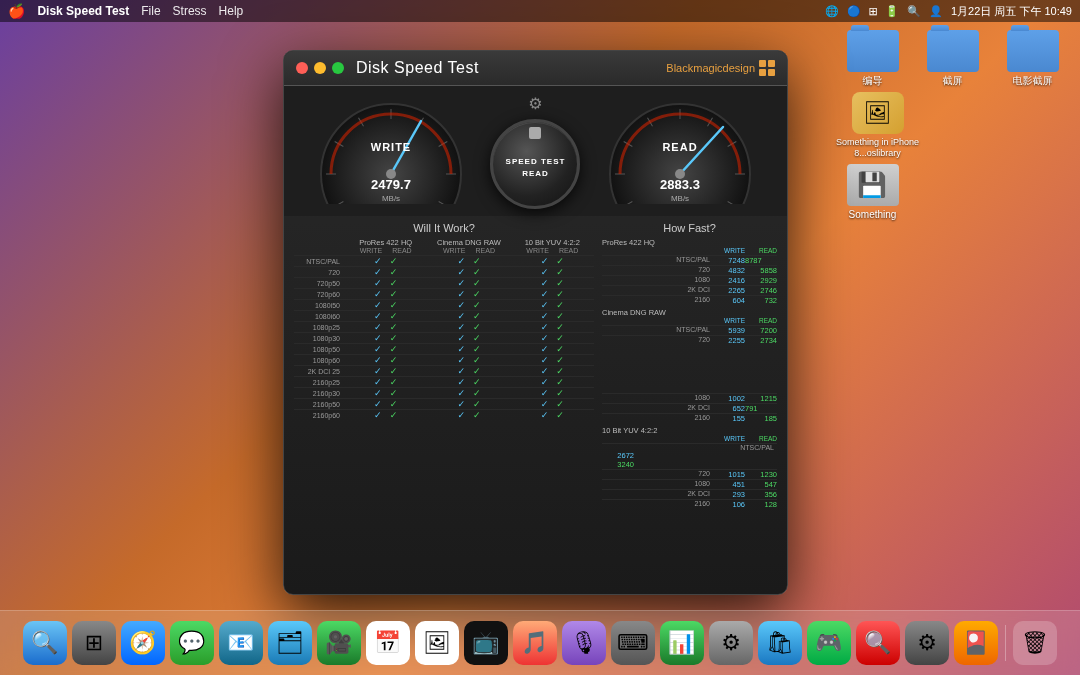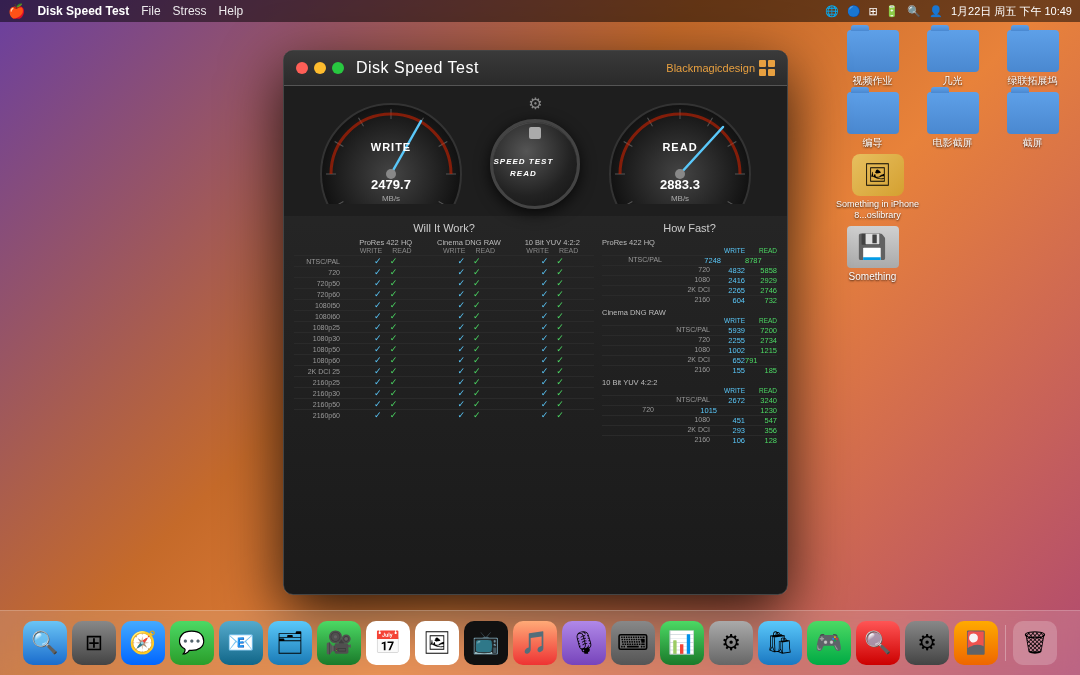--- a/index.html
+++ b/index.html
@@ -150,26 +150,25 @@
 
     
     .center-btn {
       width: 90px;
       height: 90px;
       border-radius: 50%;
       background: radial-gradient(circle at 40% 35%, #555 0%, #222 60%, #111 100%);
       border: 3px solid #444;
       display: flex;
       flex-direction: column;
-      align-items: flex-start;
+      align-items: center;
       justify-content: center;
       cursor: pointer;
       box-shadow: 0 4px 15px rgba(0,0,0,0.8), inset 0 1px 0 rgba(255,255,255,0.1);
       position: relative;
-      font-style: italic;
     }
     .center-btn::before {
       content: '';
       position: absolute;
       top: 5px;
       left: 50%;
       transform: translateX(-50%);
       width: 12px;
       height: 12px;
       background: #aaa;
@@ -270,43 +269,29 @@
     <span>🔍</span>
     <span>👤</span>
     <span>1月22日 周五 下午 10:49</span>
   </div>
 </div>
 
 <div class="desktop-icons">
   <div class="desktop-row">
     <div class="desktop-icon">
       <div class="folder-icon"></div>
-      <span class="icon-label">视频作业</span>
+      <span class="icon-label">编导</span>
     </div>
     <div class="desktop-icon">
       <div class="folder-icon"></div>
-      <span class="icon-label">几光</span>
-    </div>
-    <div class="desktop-icon">
-      <div class="folder-icon"></div>
-      <span class="icon-label">绿联拓展坞</span>
-    </div>
-  </div>
-  <div class="desktop-row">
-    <div class="desktop-icon">
-      <div class="folder-icon"></div>
-      <span class="icon-label">编导</span>
+      <span class="icon-label">截屏</span>
     </div>
     <div class="desktop-icon">
       <div class="folder-icon"></div>
       <span class="icon-label">电影截屏</span>
-    </div>
-    <div class="desktop-icon">
-      <div class="folder-icon"></div>
-      <span class="icon-label">截屏</span>
     </div>
   </div>
   <div class="desktop-row">
     <div class="desktop-icon" style="width:85px;">
       <div style="width:52px;height:42px;background:linear-gradient(135deg,#e8c060,#d4a030);border-radius:8px;display:flex;align-items:center;justify-content:center;font-size:22px;">🖼</div>
       <span class="icon-label" style="font-size:9px;">Something in iPhone 8...oslibrary</span>
     </div>
   </div>
   <div class="desktop-row">
     <div class="desktop-icon">
@@ -679,21 +664,21 @@
 
     <div class="how-fast">
       <div class="hf-header">How Fast?</div>
       <div id="how-fast-container">
           <div style="color: rgb(187, 187, 187); font-size: 7.5px; font-weight: 500; margin-top: 3px;">ProRes 422 HQ</div>
           <div style="display: flex; font-size: 6.5px; color: rgb(136, 136, 136); margin-bottom: 1px;">
             <span style="flex:1;text-align:right;padding-right:3px;"></span>
             <span style="width:32px;text-align:right;color:#5ac8fa;">WRITE</span>
             <span style="width:32px;text-align:right;color:#4cd964;">READ</span>
           </div>
-          <div style="display: flex; font-size: 7.5px; border-top: 1px solid rgb(42, 42, 42); gap: 24px;">
+          <div style="display: flex; font-size: 7.5px; border-top: 1px solid rgb(42, 42, 42);">
             <span style="flex:1;text-align:right;padding-right:3px;color:#999;font-size:7px;">NTSC/PAL</span>
             <span style="width:32px;text-align:right;color:#5ac8fa;">7248</span>
             <span style="width:32px;color:#4cd964;">8787</span>
           </div>
           <div style="display: flex; font-size: 7.5px; border-top: 1px solid rgb(42, 42, 42);">
             <span style="flex:1;text-align:right;padding-right:3px;color:#999;font-size:7px;">720</span>
             <span style="width:32px;text-align:right;color:#5ac8fa;">4832</span>
             <span style="width:32px;text-align:right;color:#4cd964;">5858</span>
           </div>
           <div style="display: flex; font-size: 7.5px; border-top: 1px solid rgb(42, 42, 42);">
@@ -720,47 +705,47 @@
           <div style="display: flex; font-size: 7.5px; border-top: 1px solid rgb(42, 42, 42);">
             <span style="flex:1;text-align:right;padding-right:3px;color:#999;font-size:7px;">NTSC/PAL</span>
             <span style="width:32px;text-align:right;color:#5ac8fa;">5939</span>
             <span style="width:32px;text-align:right;color:#4cd964;">7200</span>
           </div>
           <div style="display: flex; font-size: 7.5px; border-top: 1px solid rgb(42, 42, 42);">
             <span style="flex:1;text-align:right;padding-right:3px;color:#999;font-size:7px;">720</span>
             <span style="width:32px;text-align:right;color:#5ac8fa;">2255</span>
             <span style="width:32px;text-align:right;color:#4cd964;">2734</span>
           </div>
-          <div style="display: flex; font-size: 7.5px; border-top: 1px solid rgb(42, 42, 42);">
+          <div style="display: flex; font-size: 7.5px; border-top: 1px solid rgb(42, 42, 42); margin-top: 48px;">
             <span style="flex:1;text-align:right;padding-right:3px;color:#999;font-size:7px;">1080</span>
             <span style="width:32px;text-align:right;color:#5ac8fa;">1002</span>
             <span style="width:32px;text-align:right;color:#4cd964;">1215</span>
           </div>
           <div style="display: flex; font-size: 7.5px; border-top: 1px solid rgb(42, 42, 42);">
             <span style="flex:1;text-align:right;padding-right:3px;color:#999;font-size:7px;">2K DCI</span>
             <span style="width:32px;text-align:right;color:#5ac8fa;">652</span>
             <span style="width:32px;color:#4cd964;">791</span>
           </div>
           <div style="display: flex; font-size: 7.5px; border-top: 1px solid rgb(42, 42, 42);">
             <span style="flex:1;text-align:right;padding-right:3px;color:#999;font-size:7px;">2160</span>
             <span style="width:32px;text-align:right;color:#5ac8fa;">155</span>
             <span style="width:32px;text-align:right;color:#4cd964;">185</span>
           </div>
           <div style="color: rgb(187, 187, 187); font-size: 7.5px; font-weight: 500; margin-top: 3px;">10 Bit YUV 4:2:2</div>
           <div style="display: flex; font-size: 6.5px; color: rgb(136, 136, 136); margin-bottom: 1px;">
             <span style="flex:1;text-align:right;padding-right:3px;"></span>
             <span style="width:32px;text-align:right;color:#5ac8fa;">WRITE</span>
             <span style="width:32px;text-align:right;color:#4cd964;">READ</span>
           </div>
-          <div style="display: flex; font-size: 7.5px; border-top: 1px solid rgb(42, 42, 42);">
+          <div style="display: flex; font-size: 7.5px; border-top: 1px solid rgb(42, 42, 42); flex-direction: column;">
             <span style="flex:1;text-align:right;padding-right:3px;color:#999;font-size:7px;">NTSC/PAL</span>
             <span style="width:32px;text-align:right;color:#5ac8fa;">2672</span>
             <span style="width:32px;text-align:right;color:#4cd964;">3240</span>
           </div>
-          <div style="display: flex; font-size: 7.5px; border-top: 1px solid rgb(42, 42, 42); gap: 28px;">
+          <div style="display: flex; font-size: 7.5px; border-top: 1px solid rgb(42, 42, 42);">
             <span style="flex:1;text-align:right;padding-right:3px;color:#999;font-size:7px;">720</span>
             <span style="width:32px;text-align:right;color:#5ac8fa;">1015</span>
             <span style="width:32px;text-align:right;color:#4cd964;">1230</span>
           </div>
           <div style="display: flex; font-size: 7.5px; border-top: 1px solid rgb(42, 42, 42);">
             <span style="flex:1;text-align:right;padding-right:3px;color:#999;font-size:7px;">1080</span>
             <span style="width:32px;text-align:right;color:#5ac8fa;">451</span>
             <span style="width:32px;text-align:right;color:#4cd964;">547</span>
           </div>
           <div style="display: flex; font-size: 7.5px; border-top: 1px solid rgb(42, 42, 42);">

